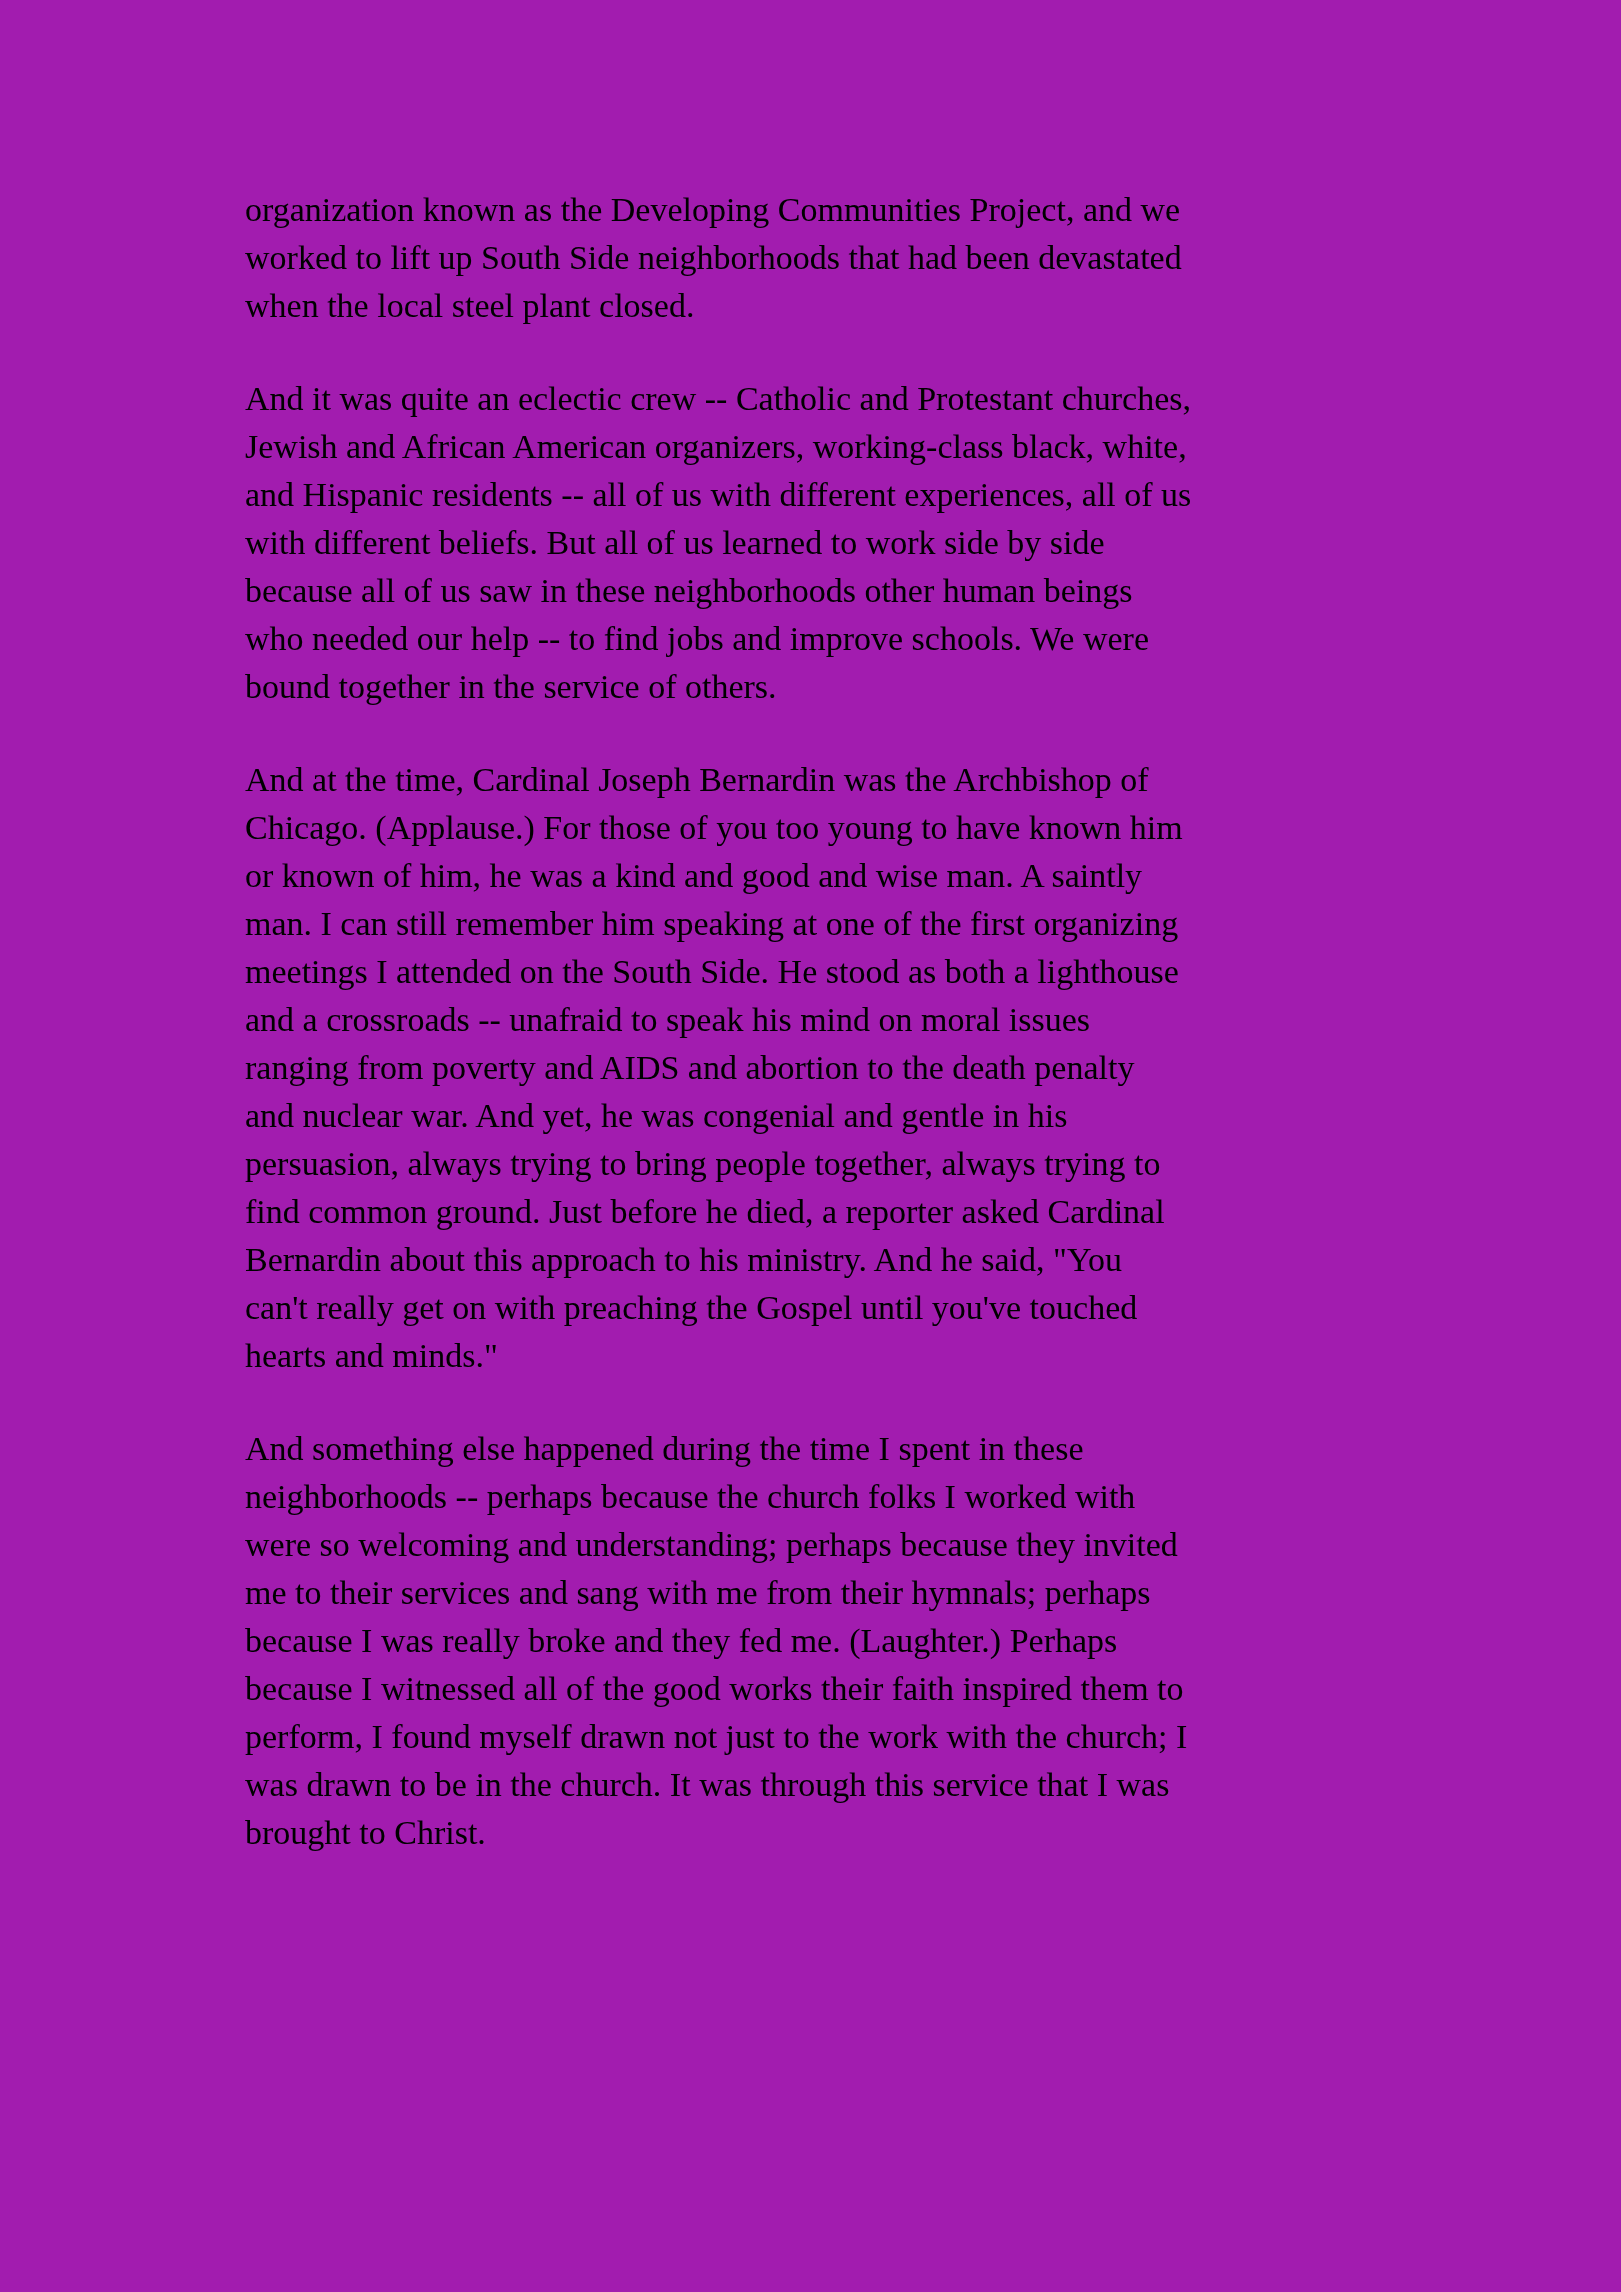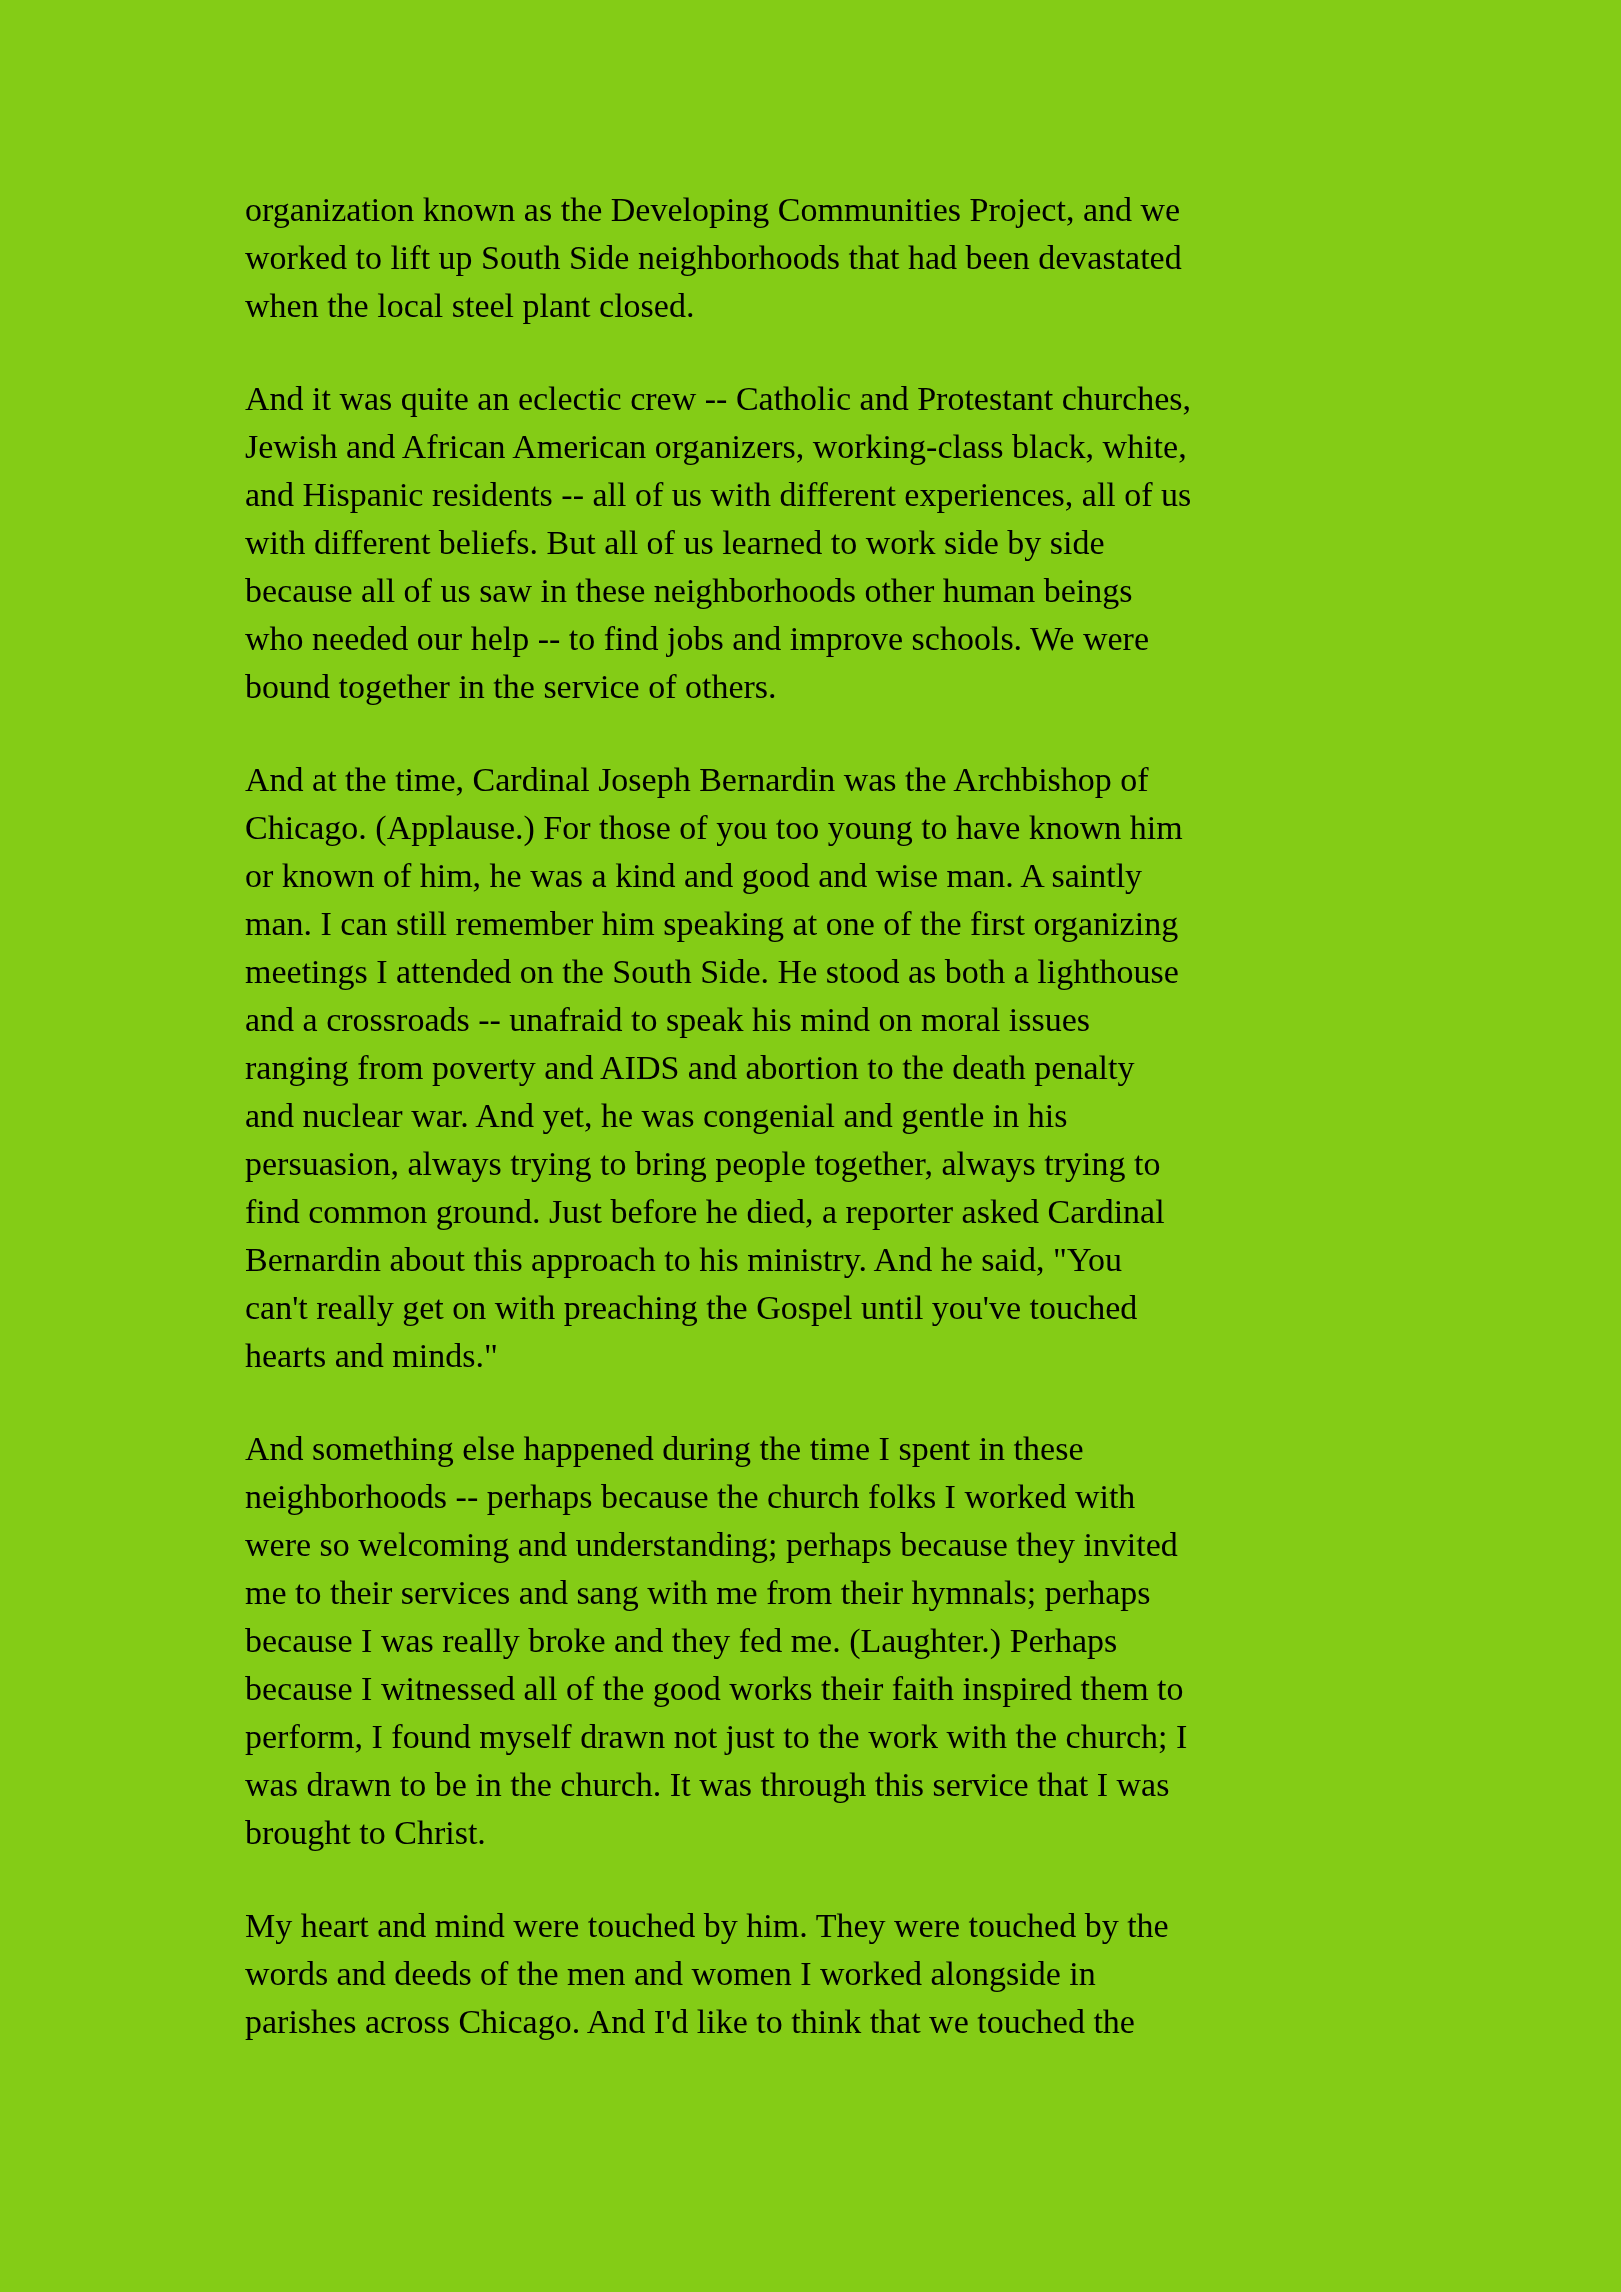--- a/index.html
+++ b/index.html
@@ -27,21 +27,21 @@
   }
   .para {
     margin: 0 0 45px 0;
     white-space: pre;
     font-kerning: normal;
   }
 </style>
 </head>
 <body>
 
-<div class="page" style="background: #84cc16;">
+<div class="page" style="background: #a21caf;">
   <div class="text-block" style="color: rgb(0, 0, 0);">
 
   <p class="para">organization known as the Developing Communities Project, and we
 worked to lift up South Side neighborhoods that had been devastated
 when the local steel plant closed.</p>
       <p class="para">And it was quite an eclectic crew -- Catholic and Protestant churches,
 Jewish and African American organizers, working-class black, white,
 and Hispanic residents -- all of us with different experiences, all of us
 with different beliefs. But all of us learned to work side by side
 because all of us saw in these neighborhoods other human beings
@@ -62,18 +62,15 @@
 hearts and minds."</p>
       <p class="para">And something else happened during the time I spent in these
 neighborhoods -- perhaps because the church folks I worked with
 were so welcoming and understanding; perhaps because they invited
 me to their services and sang with me from their hymnals; perhaps
 because I was really broke and they fed me. (Laughter.) Perhaps
 because I witnessed all of the good works their faith inspired them to
 perform, I found myself drawn not just to the work with the church; I
 was drawn to be in the church. It was through this service that I was
 brought to Christ.</p>
-      <p class="para">My heart and mind were touched by him. They were touched by the
-words and deeds of the men and women I worked alongside in
-parishes across Chicago. And I'd like to think that we touched the</p>
     </div>
 </div>
 
 
 </body></html>

